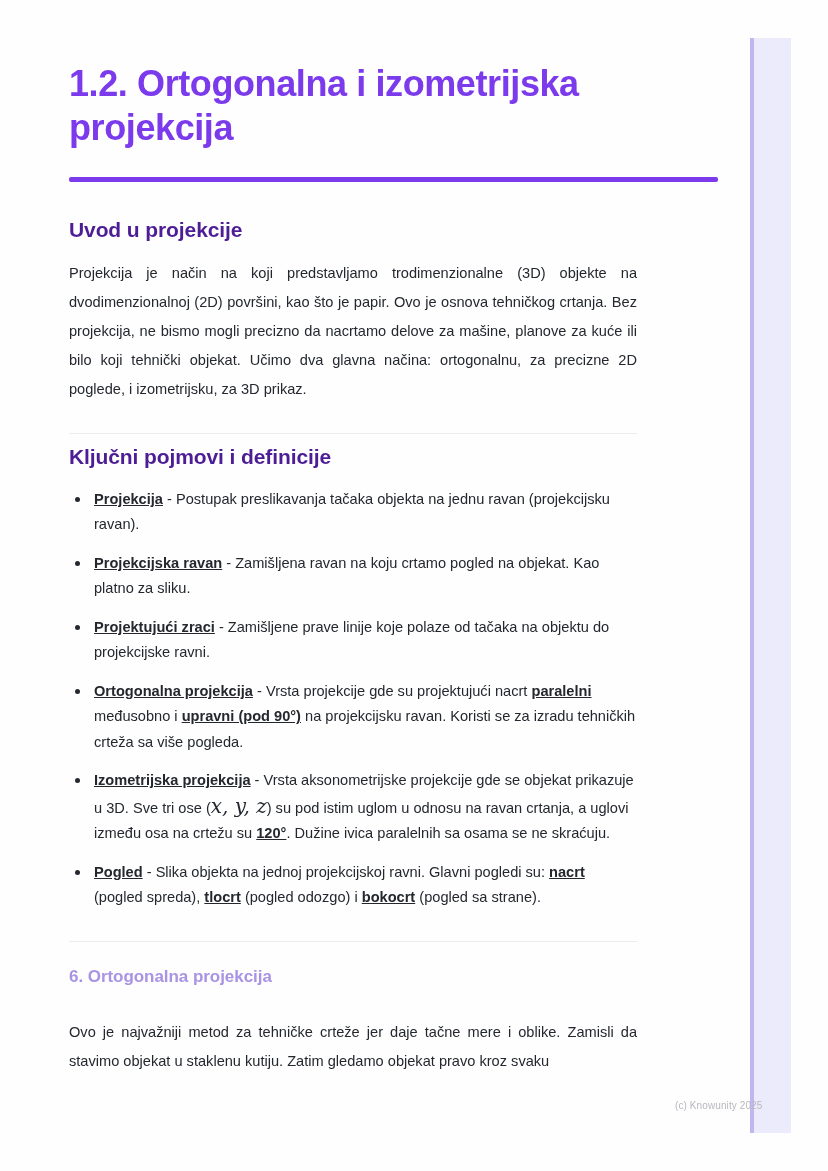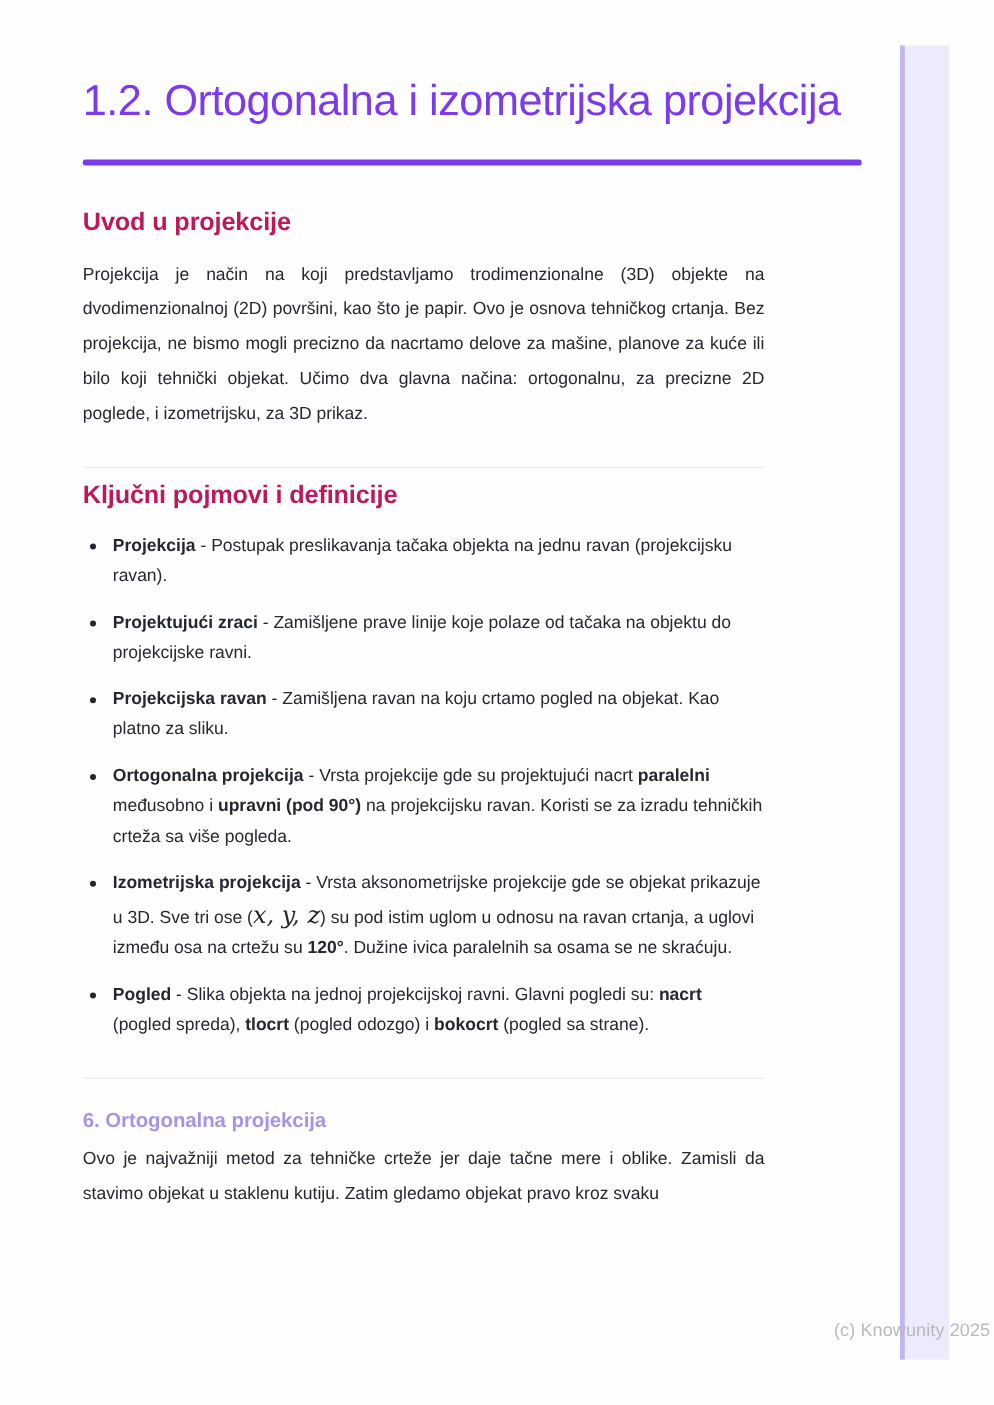--- a/index.html
+++ b/index.html
@@ -45,40 +45,40 @@
     top: 0;
     width: 570px;
   }
 
   
   .doc-title {
     margin: 0;
     padding-top: 62px;
     font-size: 36px;
     line-height: 1.22;
-    font-weight: normal;
+    font-weight: bold;
     letter-spacing: -0.4px;
     color: #7c3aed;
     width: 640px;
   }
 
   .title-rule {
     width: 649px;
     height: 5px;
     background: #7c3aed;
     border-radius: 2px;
     margin-top: 27px;
   }
 
   
   .h2 {
     margin: 0;
     font-size: 21px;
     font-weight: bold;
-    color: #be185d;
+    color: #4c1d95;
     letter-spacing: -0.1px;
   }
 
   .h2.intro { margin-top: 36px; }
   .h2.keyterms { margin-top: 11px; }
   .h2.methods { margin-top: 30px; }
 
   .h3 {
     margin: 0;
     margin-top: 25px;
@@ -92,21 +92,21 @@
   .para {
     margin: 0;
     margin-top: 17px;
     font-size: 14.6px;
     line-height: 29px;
     color: #24282e;
     text-align: justify;
     width: 568px;
   }
 
-  .para.last { margin-top: 8px; }
+  .para.last { margin-top: 31px; }
 
   
   .divider {
     width: 568px;
     height: 1px;
     background: #ececec;
     margin-top: 29px;
   }
 
   .divider.two { margin-top: 30px; }
@@ -134,34 +134,34 @@
   .bullets li .dot {
     position: absolute;
     left: 6px;
     top: 10px;
     width: 5px;
     height: 5px;
     border-radius: 50%;
     background: #24282e;
   }
 
-  .bullets li b { font-weight: bold; }
+  .bullets li b { font-weight: bold; text-decoration: underline; }
 
   .mathvar {
     font-family: "DejaVu Serif", serif;
     font-style: italic;
     font-size: 20px;
   }
 
   
   .watermark {
     position: absolute;
-    left: 695px;
+    left: 675px;
     top: 1100px;
-    font-size: 15px;
+    font-size: 10px;
     color: #b8b8be;
     letter-spacing: 0.1px;
     white-space: nowrap;
   }
 </style>
 </head>
 <body>
 
 <div class="page">
   <div class="content">
@@ -176,25 +176,25 @@
 
     <h2 class="h2 keyterms">Ključni pojmovi i definicije</h2>
 
     <ul class="bullets">
       <li>
         <span class="dot"></span>
         <b>Projekcija</b><span> - </span><span>Postupak preslikavanja tačaka objekta na jednu ravan (projekcijsku ravan).</span>
       </li>
       <li>
         <span class="dot"></span>
+        <b>Projekcijska ravan</b><span> - </span><span>Zamišljena ravan na koju crtamo pogled na objekat. Kao platno za sliku.</span>
+      </li>
+      <li>
+        <span class="dot"></span>
         <b>Projektujući zraci</b><span> - </span><span>Zamišljene prave linije koje polaze od tačaka na objektu do projekcijske ravni.</span>
-      </li>
-      <li>
-        <span class="dot"></span>
-        <b>Projekcijska ravan</b><span> - </span><span>Zamišljena ravan na koju crtamo pogled na objekat. Kao platno za sliku.</span>
       </li>
       <li>
         <span class="dot"></span>
         <b>Ortogonalna projekcija</b><span> - </span><span>Vrsta projekcije gde su projektujući nacrt </span><b>paralelni</b><span> međusobno i </span><b>upravni (pod 90°)</b><span> na projekcijsku ravan. Koristi se za izradu tehničkih crteža sa više pogleda.</span>
       </li>
       <li>
         <span class="dot"></span>
         <b>Izometrijska projekcija</b><span> - </span><span>Vrsta aksonometrijske projekcije gde se objekat prikazuje u 3D. Sve tri ose (</span><span class="mathvar">x, y, z</span><span>) su pod istim uglom u odnosu na ravan crtanja, a uglovi između osa na crtežu su </span><b>120°</b><span>. Dužine ivica paralelnih sa osama se ne skraćuju.</span>
       </li>
       <li>

